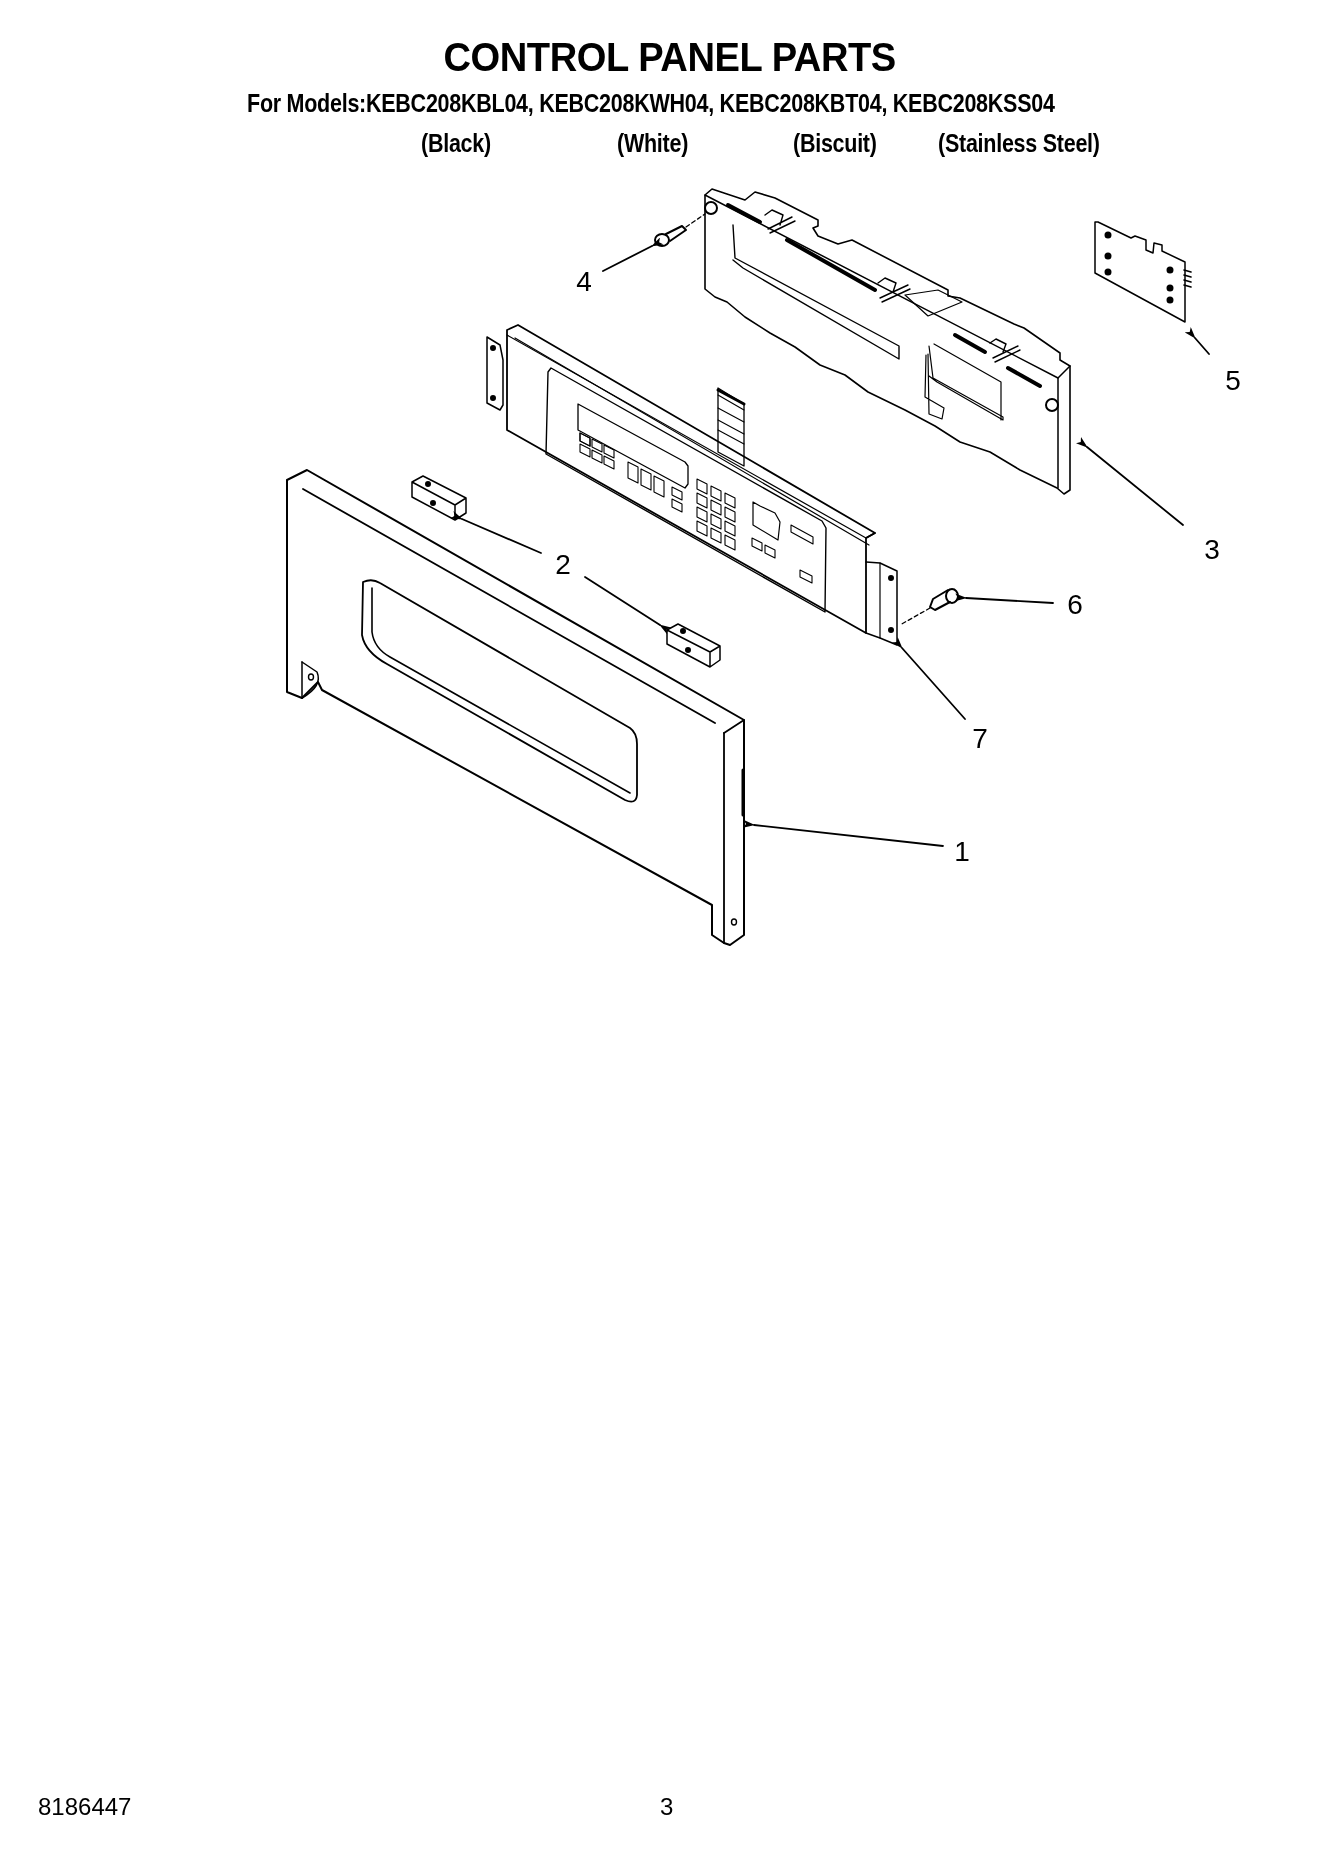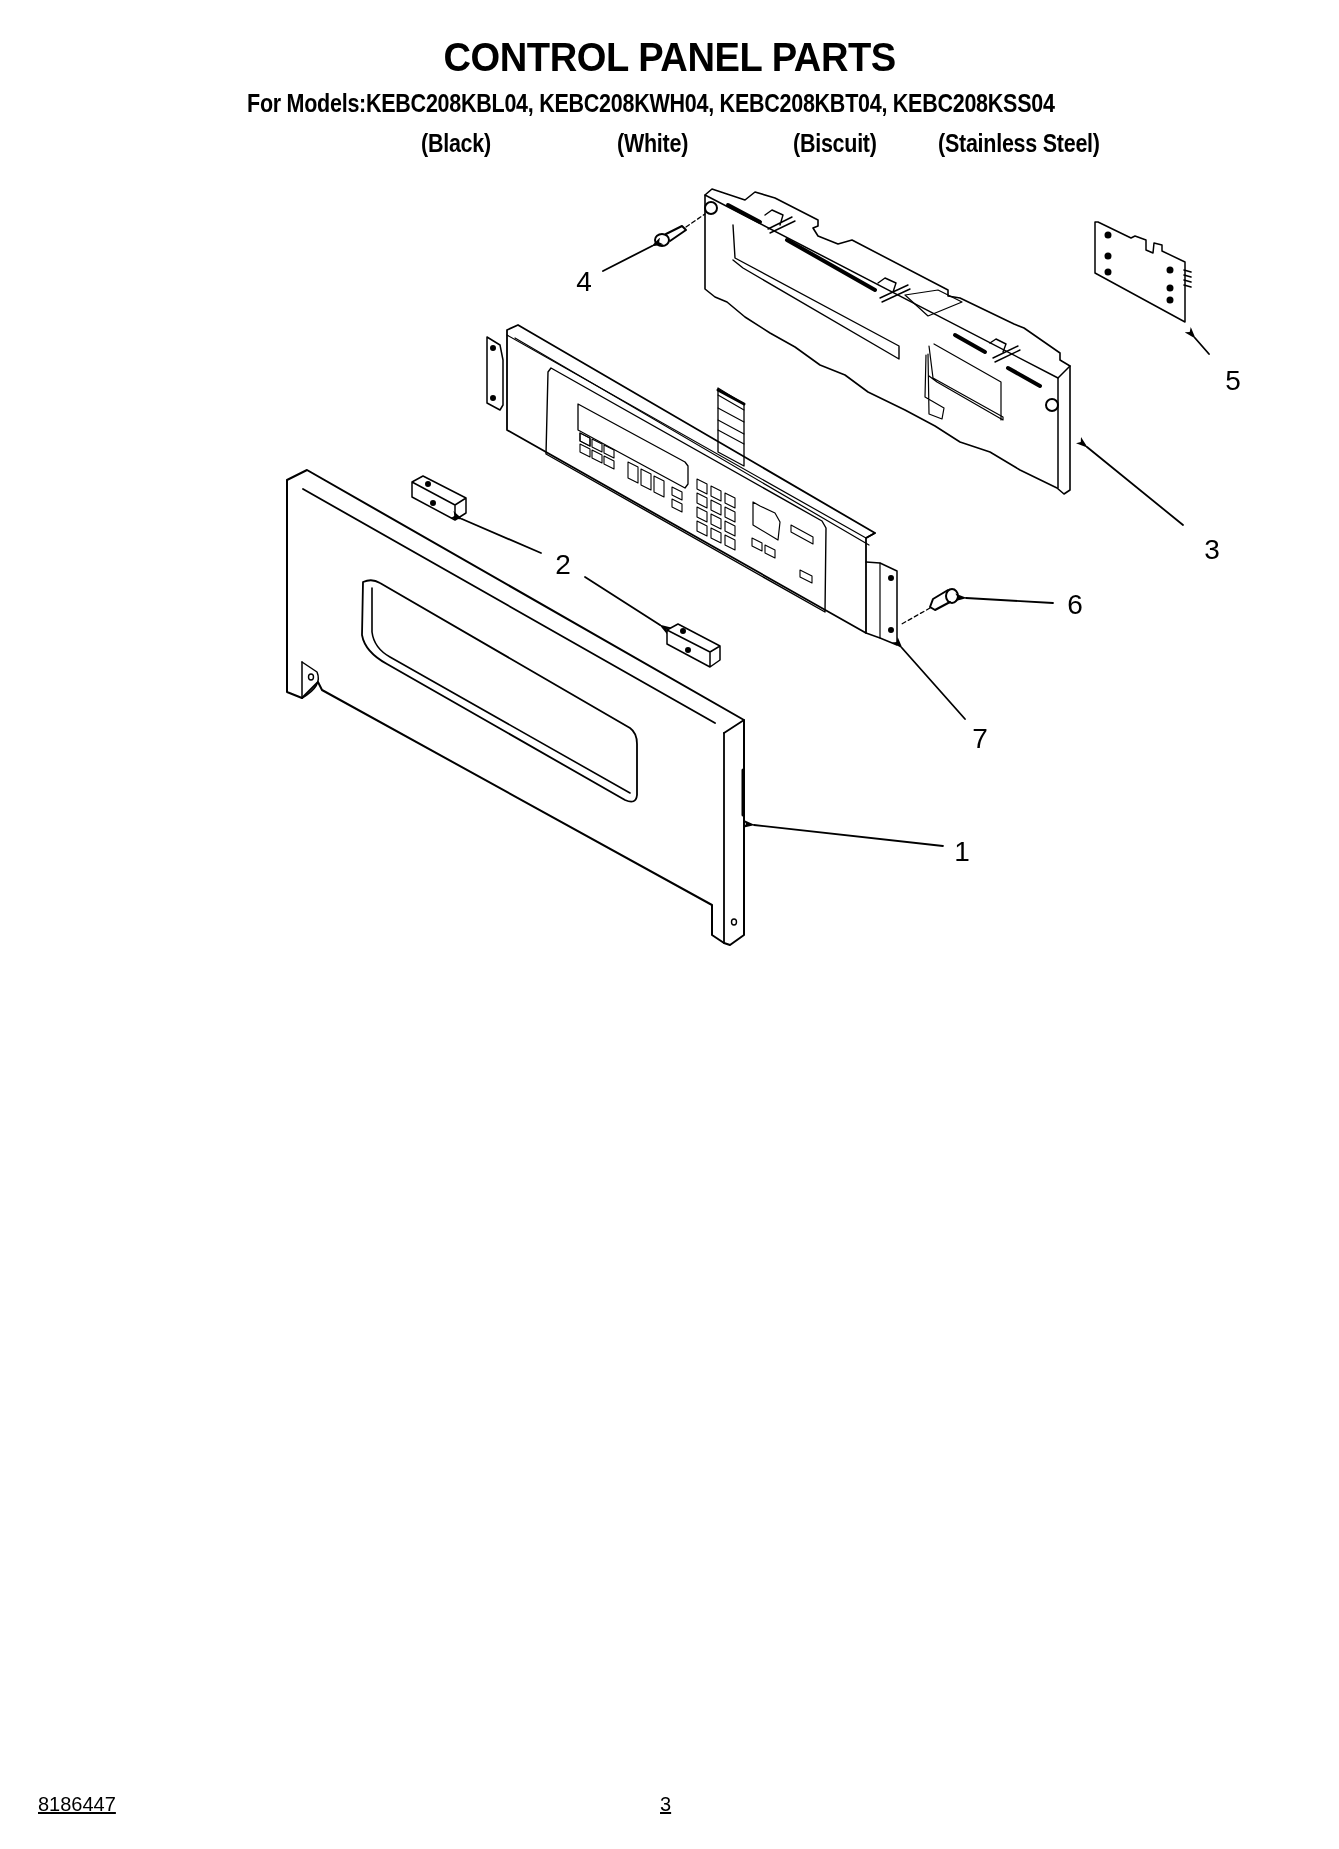--- a/index.html
+++ b/index.html
@@ -2,21 +2,21 @@
 <html><head>
 <meta charset="utf-8">
 <style>
   html, body { margin: 0; padding: 0; background: #ffffff; }
   body { width: 1339px; height: 1849px; position: relative; overflow: hidden; font-family: "Liberation Sans", sans-serif; color: #000; }
   .title { position: absolute; left: 0; width: 1339px; top: 34px; text-align: center; font-weight: bold; font-size: 41px; letter-spacing: -0.5px; transform: scaleX(0.93); transform-origin: 672px 0; }
   .models { position: absolute; left: 247px; top: 89px; font-weight: bold; font-size: 25px; white-space: nowrap; transform: scaleX(0.86); transform-origin: 0 0; letter-spacing: -0.3px; }
   .variant { position: absolute; top: 129px; font-weight: bold; font-size: 25px; white-space: nowrap; transform: scaleX(0.86); transform-origin: 0 0; letter-spacing: -0.3px; }
   .diagram { position: absolute; left: 0; top: 0; width: 1339px; height: 1000px; }
   .callout { position: absolute; font-size: 28px; line-height: 28px; width: 30px; text-align: center; margin-left: -15px; margin-top: -14px; }
-  .footer { position: absolute; top: 1793px; font-size: 20px; text-decoration: underline; }
+  .footer { position: absolute; top: 1793px; font-size: 24px; }
 </style>
 </head>
 <body>
 
 <div class="title">CONTROL PANEL PARTS</div>
 <div class="models">For Models:KEBC208KBL04, KEBC208KWH04, KEBC208KBT04, KEBC208KSS04</div>
 <div class="variant" style="left:421px">(Black)</div>
 <div class="variant" style="left:617px">(White)</div>
 <div class="variant" style="left:793px">(Biscuit)</div>
 <div class="variant" style="left:938px">(Stainless Steel)</div>

